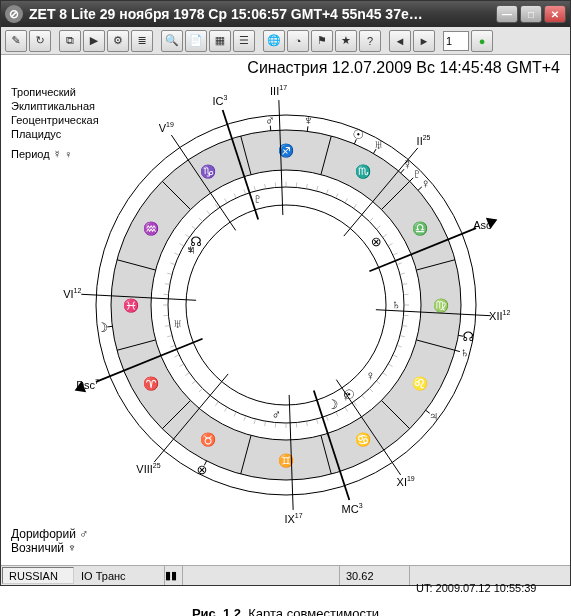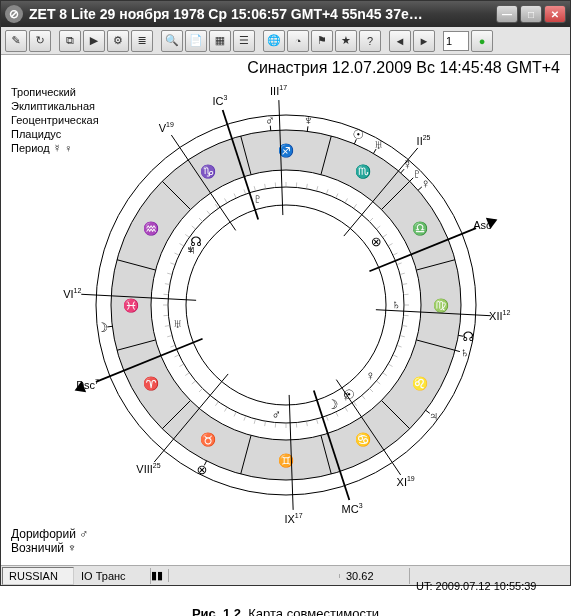--- a/index.html
+++ b/index.html
@@ -32,21 +32,21 @@
   .info-top-right { position: absolute; top: 4px; right: 10px; font-size: 16px; }
   .info-left { position: absolute; top: 30px; left: 10px; font-size: 11px; line-height: 14px; }
   .info-bottom-left { position: absolute; bottom: 10px; left: 10px; font-size: 12px; line-height: 14px; }
   
   .chart-wrap { position: absolute; left: 50%; top: 250px; transform: translate(-50%,-50%); }
   svg.chart { display: block; }
   .chart-glyph { font-size: 13px; fill: #000; text-anchor: middle; }
   .chart-sup { font-size: 7px; }
   .house-label { font-size: 11px; fill: #000; text-anchor: middle; }
   
-  .statusbar { display: flex; height: 20px; background: #e4e4e4; border-top: 1px solid #aaa; font-size: 11px; align-items: center; }
+  .statusbar { display: flex; height: 20px; background: #e4e4e4; border-top: 1px solid #aaa; font-size: 11px; }
   .status-cell { border-right: 1px solid #aaa; padding: 2px 6px; display: flex; align-items: center; }
   .status-cell.russian { width: 72px; border: 1px inset #ccc; background: #f0f0f0; margin: 1px; }
   .status-cell.flex { flex: 1; }
   
   .caption { text-align: center; margin-top: 20px; font-size: 13px; }
   .caption b { font-weight: bold; }
 </style>
 </head>
 <body>
 
@@ -90,21 +90,21 @@
     </div>
 
   <div class="canvas">
     <div class="info-top-right">Синастрия 12.07.2009  Вс 14:45:48 GMT+4</div>
 
     <div class="info-left">
       <div>Тропический</div>
       <div>Эклиптикальная</div>
       <div>Геоцентрическая</div>
       <div>Плацидус</div>
-      <div style="margin-top:0;">
+      <div style="margin-top:6px;">
         <span>Период</span>
         <span>☿ ♀</span>
       </div>
     </div>
 
     <div class="info-bottom-left">
       <div>
         <span>Дорифорий</span>
         <span>♂</span>
       </div>
@@ -278,21 +278,21 @@
           <text x="-95.26279441628827" y="-50.99999999999998" class="chart-glyph">♆</text>
           <text x="-28.47009496127722" y="-102.25184089179753" class="chart-glyph">♇</text>
           <text x="-90.10672487178901" y="-59.0934079986152" class="chart-glyph">☊</text>
           <text x="90.1067248717891" y="-59.09340799861506" class="chart-glyph">⊗</text>
         </svg>
     </div>
   </div>
 
   <div class="statusbar">
     <div class="status-cell russian">RUSSIAN</div>
-    <div class="status-cell" style="width:76px;">IO Транс</div>
+    <div class="status-cell" style="width:90px;">IO Транс</div>
     <div class="status-cell" style="width:18px;padding:0;">▮▮</div>
     <div class="status-cell flex"></div>
     <div class="status-cell" style="width:70px;">30.62</div>
     <div class="status-cell" style="width:160px;border-right:none;margin-top:20px;">UT: 2009.07.12 10:55:39</div>
   </div>
 
 </div>
 
 <div class="caption">
   <b>Рис. 1.2.</b><span> Карта совместимости</span>

